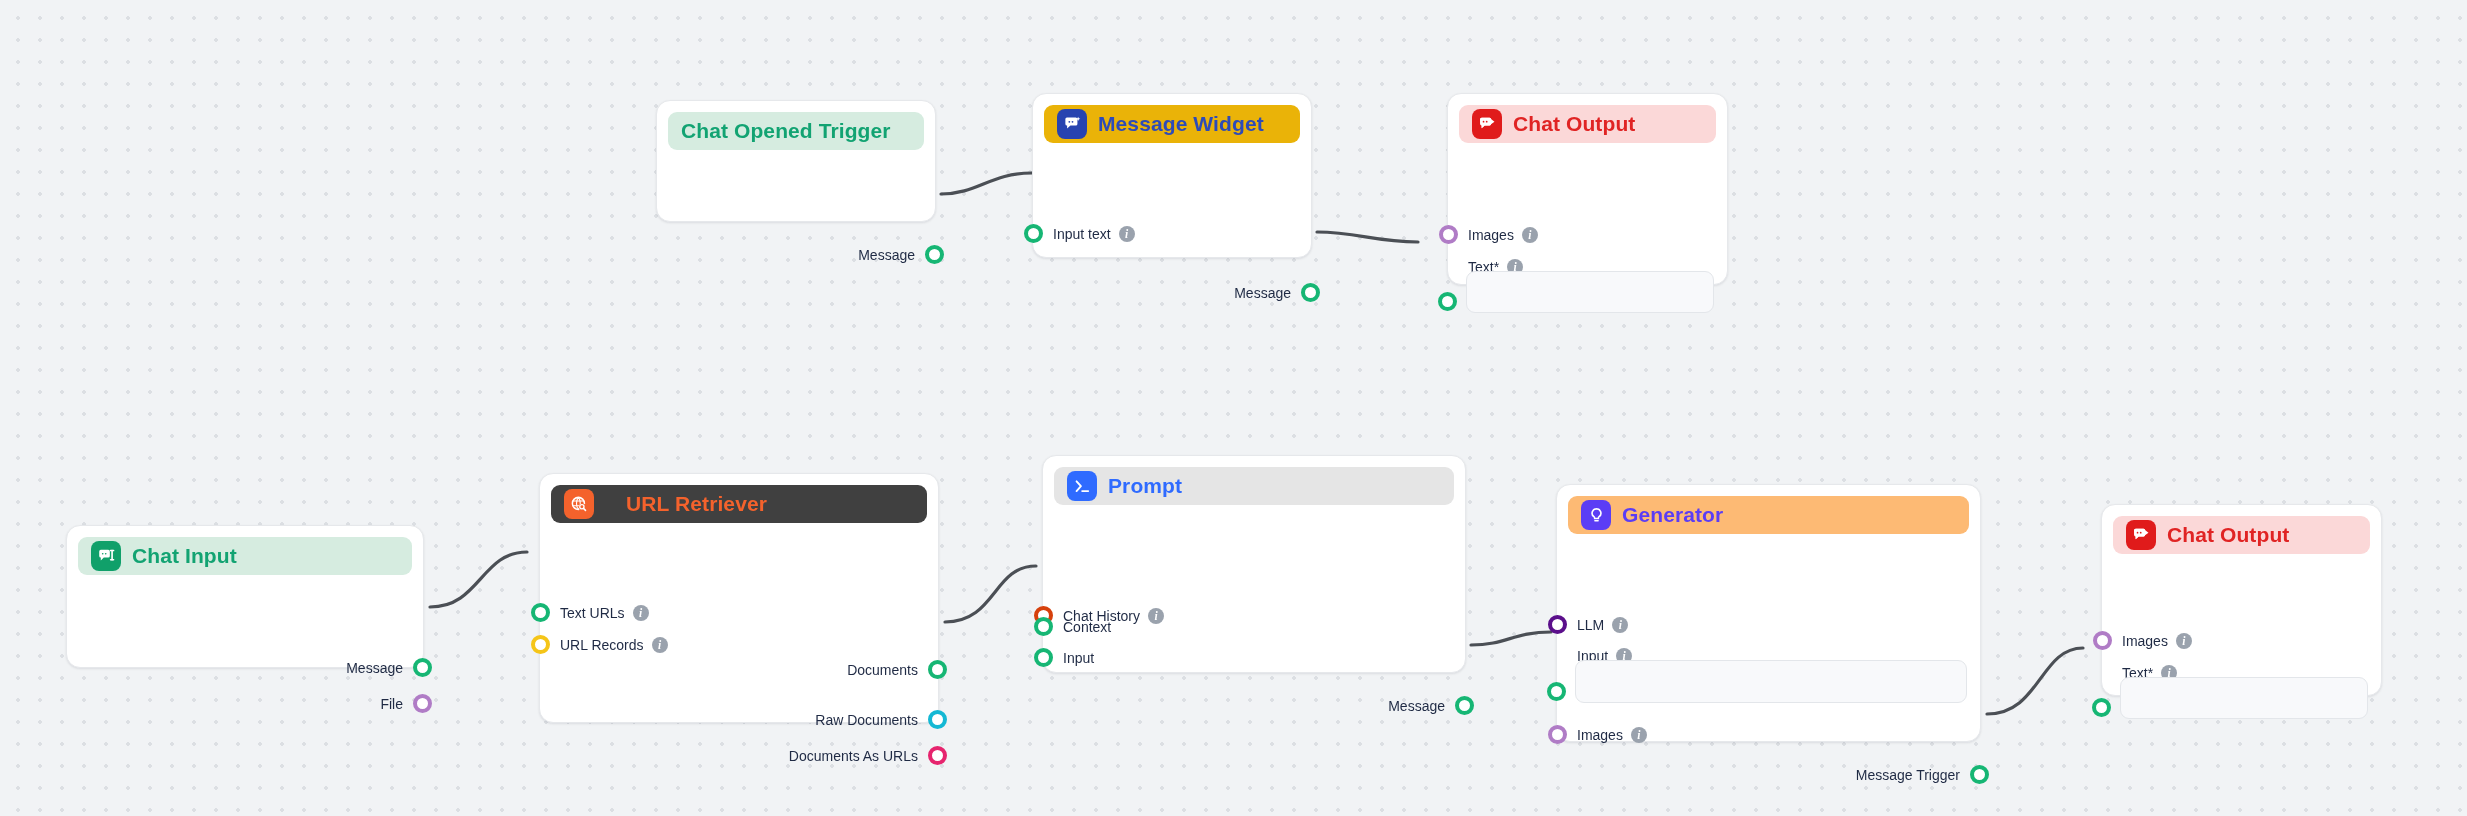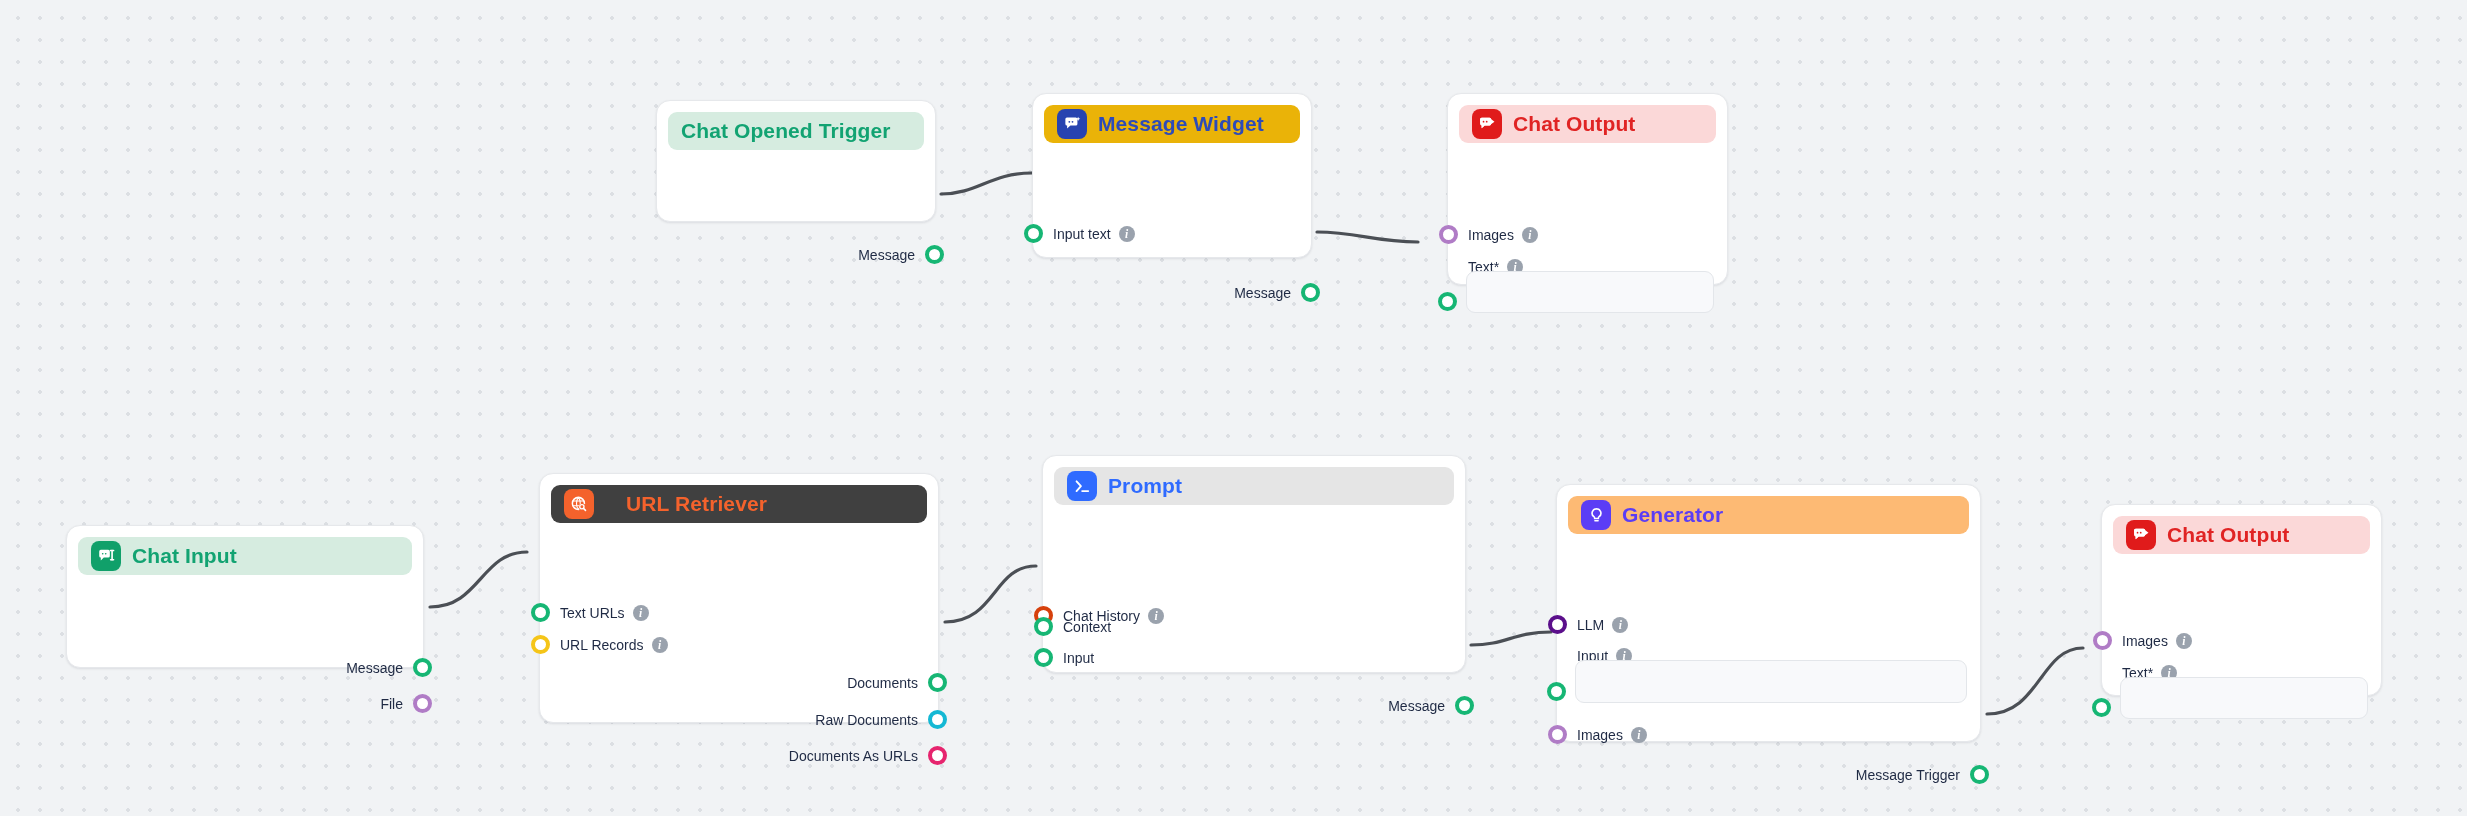--- a/index.html
+++ b/index.html
@@ -242,21 +242,21 @@
           <div class="row in" style="top: 79px;">
             <span class="port-label">Text URLs</span>
             <span class="info">i</span>
             <span class="port left" style="border-color: rgb(22, 182, 116); top: 1px;"></span>
           </div>
           <div class="row in" style="top: 111px;">
             <span class="port-label">URL Records</span>
             <span class="info">i</span>
             <span class="port left" style="border-color: rgb(245, 197, 24); top: 1px;"></span>
           </div>
-          <div class="row out" style="top: 149px;">
+          <div class="row out" style="top: 136px;">
             <span class="port-label">Documents</span>
             <span class="port right" style="border-color: rgb(22, 182, 116); top: 1px;"></span>
           </div>
           <div class="row out" style="top: 186px;">
             <span class="port-label">Raw Documents</span>
             <span class="port right" style="border-color: rgb(20, 184, 212); top: 1px;"></span>
           </div>
           <div class="row out" style="top: 222px;">
             <span class="port-label">Documents As URLs</span>
             <span class="port right" style="border-color: rgb(230, 36, 110); top: 1px;"></span>

